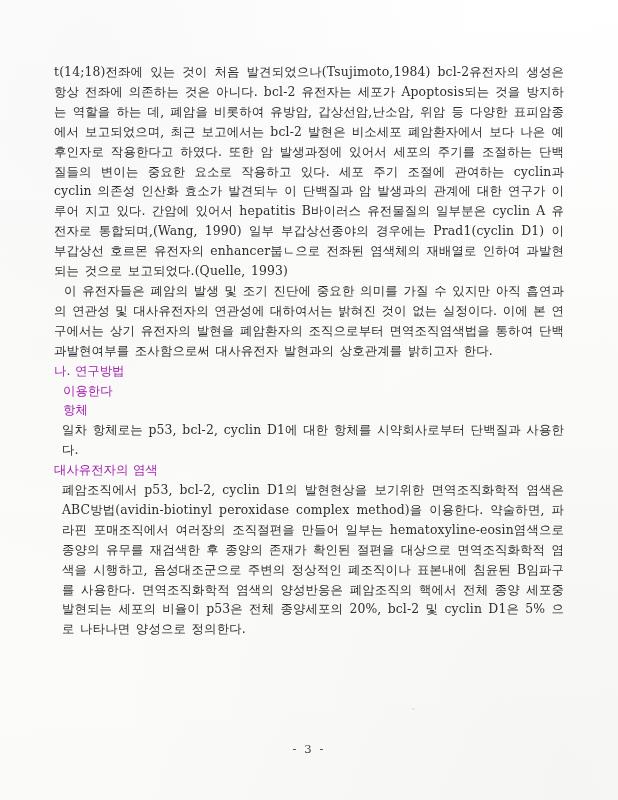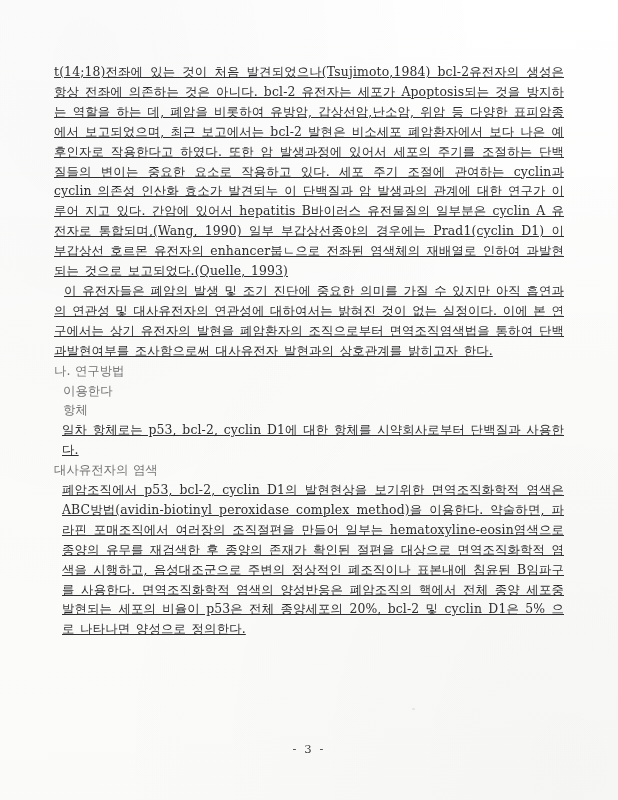--- a/index.html
+++ b/index.html
@@ -40,35 +40,34 @@
   p.para {
     margin: 0;
     padding: 0;
     font-size: 12.4px;
     line-height: 19.9px;
     color: #2e2e30;
     text-align: justify;
     text-justify: inter-character;
     word-spacing: 0.12em;
     letter-spacing: 0.012em;
-    text-decoration: underline;
     -webkit-font-smoothing: none;
   }
   p.para.indent {
     text-indent: 10px;
   }
   p.para.hang {
     padding-left: 8px;
   }
   p.heading {
     margin: 0;
     padding: 0;
     font-size: 12.4px;
     line-height: 19.9px;
-    color: #737373;
+    color: #a21caf;
     text-align: left;
     word-spacing: 0.05em;
   }
   p.heading.sub {
     padding-left: 9px;
   }
   .page-number {
     position: absolute;
     left: 0;
     right: 0;

